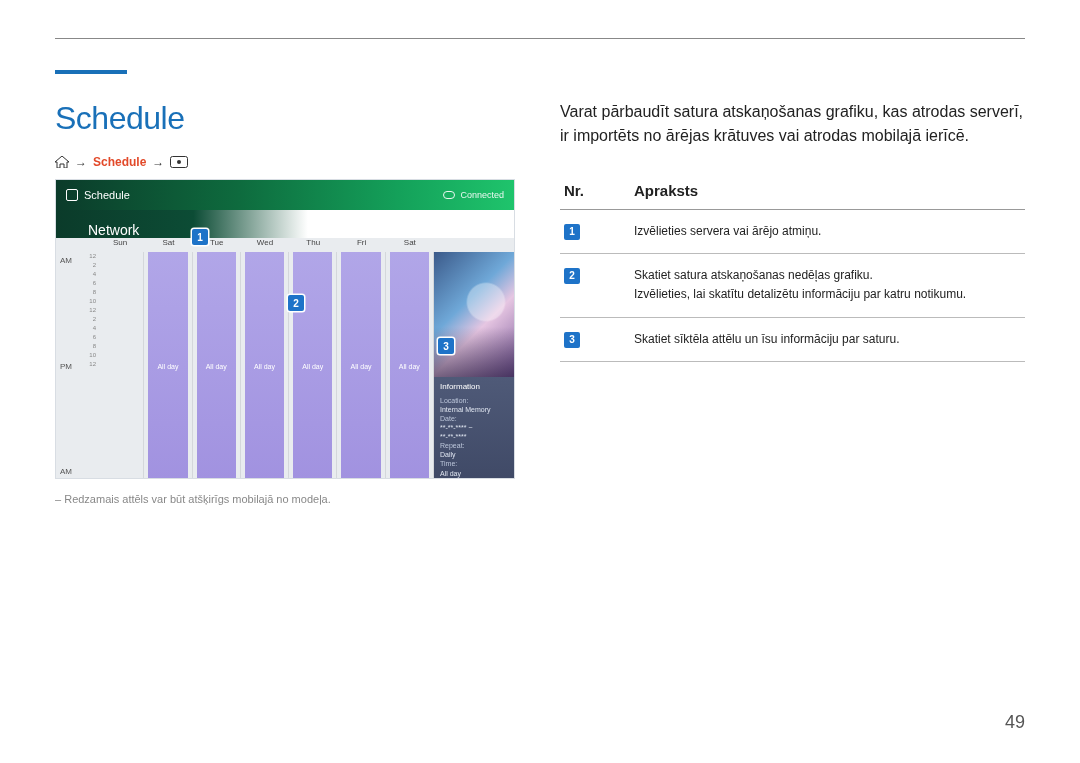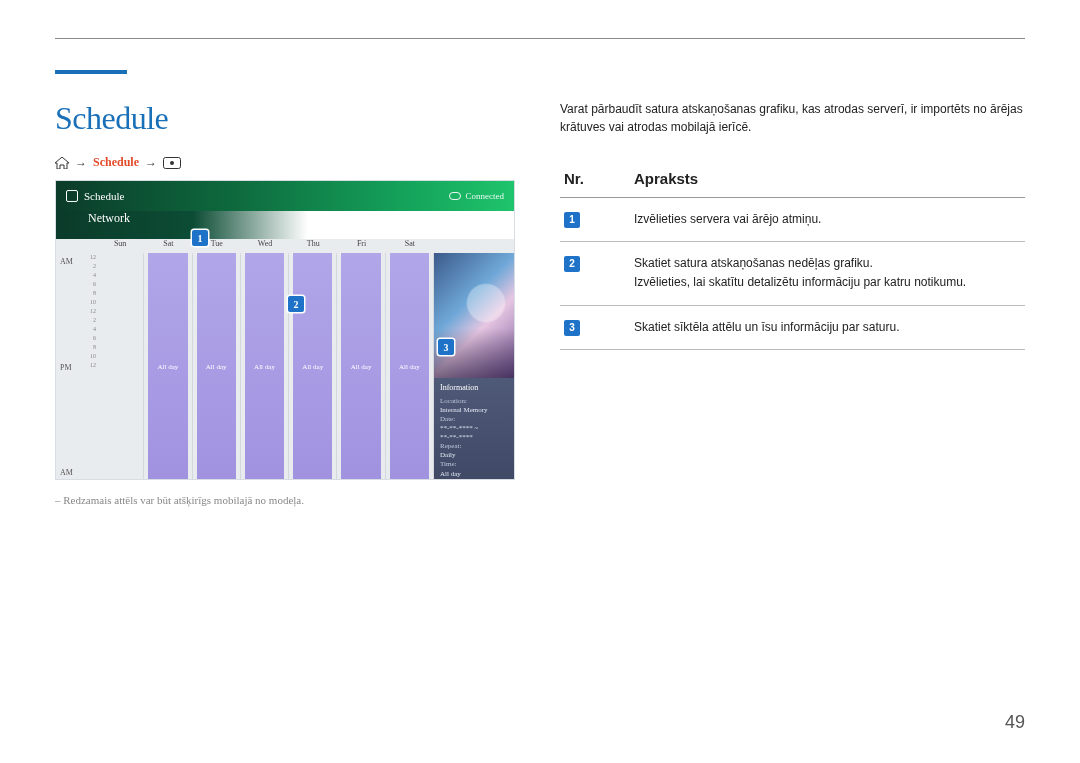--- a/index.html
+++ b/index.html
@@ -21,21 +21,21 @@
     position: absolute;
     top: 70px; left: 55px;
     width: 72px; height: 4px;
     background: #1970b8;
   }
   .columns {
     display: flex;
     gap: 45px;
     margin-top: 60px;
   }
-  .left-col { width: 460px; flex: 0 0 460px; font-family: Liberation Serif, serif; }
+  .left-col { width: 460px; flex: 0 0 460px; }
   .right-col { flex: 1; }
   h1.title {
     color: #1970b8;
     font-weight: 400;
     font-size: 32px;
     letter-spacing: -0.5px;
     margin-bottom: 18px;
   }
   .breadcrumb {
     font-size: 12px;
@@ -66,22 +66,22 @@
     justify-content: space-between;
   }
   .ss-head .left { display:flex; align-items:center; gap:6px; }
   .ss-head .ical { width:12px; height:12px; border:1px solid #fff; border-radius:2px; position:relative; }
   .ss-head .ical:before { content:""; position:absolute; top:-3px; left:2px; width:8px; height:3px; background:#fff; border-radius:1px; display:none; }
   .ss-head .right { display:flex; align-items:center; gap:5px; font-size:9px; opacity:.9; }
   .ss-head .cloud { width:12px;height:8px;border:1px solid #fff;border-radius:4px; }
   .ss-network {
     height: 28px;
     background: linear-gradient(90deg, #0b3b2a, #0c4c35 30%, #ffffff 55%);
-    color: #fff; font-size: 12px;
-    display:flex; align-items:flex-start; padding-left: 32px;
+    color: #fff; font-size: 14px;
+    display:flex; align-items:flex-end; padding-left: 32px;
     position: relative;
   }
   .ss-body { position: relative; height: calc(300px - 58px); background:#e9ecef; }
   .day-header {
     position:absolute; top:0; left:40px; right:80px; height:22px;
     display:flex;
   }
   .day-header div { flex:1; text-align:center; font-size:8px; color:#444; }
   .axis-left { position:absolute; left:0; top:14px; bottom:0; width:40px; }
   .axis-left .ampm { position:absolute; left:4px; font-size:8px; color:#555; }
@@ -130,21 +130,21 @@
   .co1 { top: 49px; left: 136px; }
   .co2 { top: 115px; left: 232px; }
   .co3 { top: 158px; right: 60px; }
 
   .footnote {
     font-size: 11px; color: #888; margin-top: 14px;
   }
   .footnote:before { content: "– "; }
 
   
-  .intro { font-size: 12px; line-height:1.5; margin-bottom: 28px; }
+  .intro { font-size: 16px; line-height:1.5; margin-bottom: 28px; }
   table.desc { width:100%; border-collapse: collapse; font-size:12px; }
   table.desc th { text-align:left; font-weight:600; font-size:15px; padding: 6px 4px 10px 4px; border-bottom:1px solid #999; }
   table.desc th:first-child { width: 70px; margin-left: 30px; }
   table.desc td { vertical-align: top; padding: 12px 4px; border-bottom:1px solid #bbb; line-height:1.6; }
   table.desc td:first-child { text-align:left; }
   .numbadge {
     display:inline-flex; width:16px; height:16px; background:#1e73c8; color:#fff;
     font-size:10px; font-weight:700; align-items:center; justify-content:center; border-radius:2px;
   }
   .page-num {

